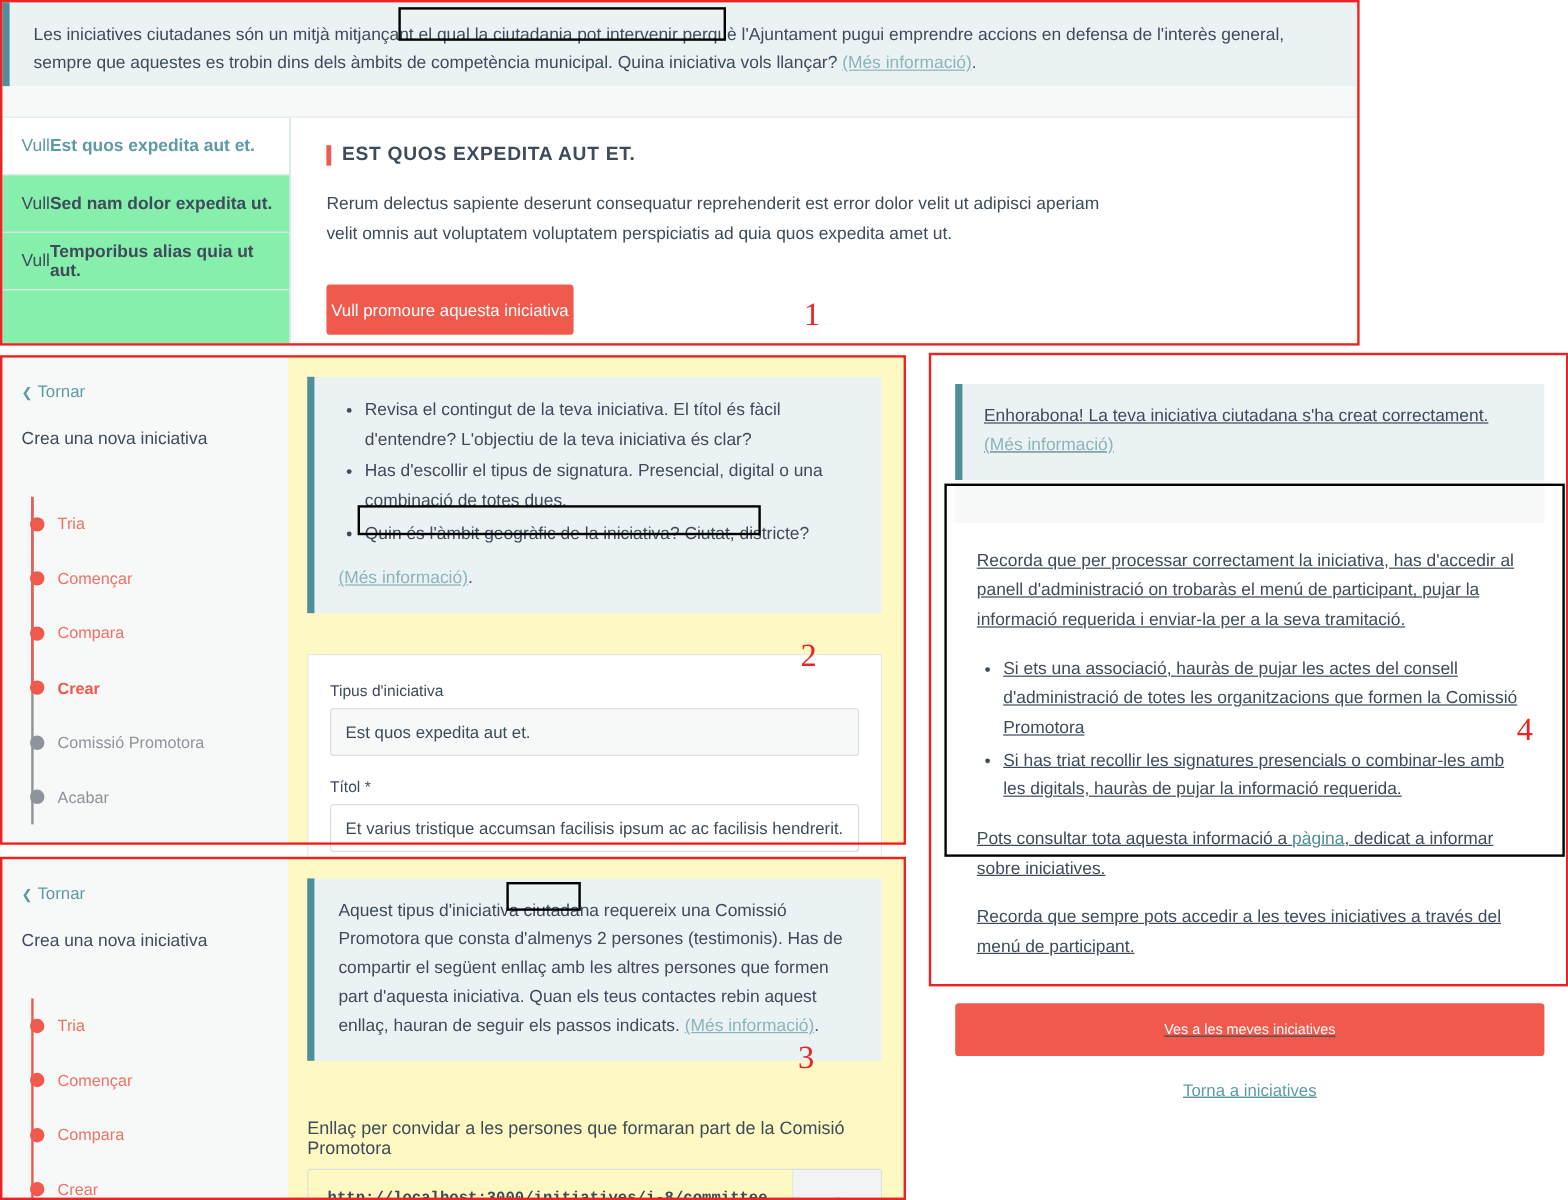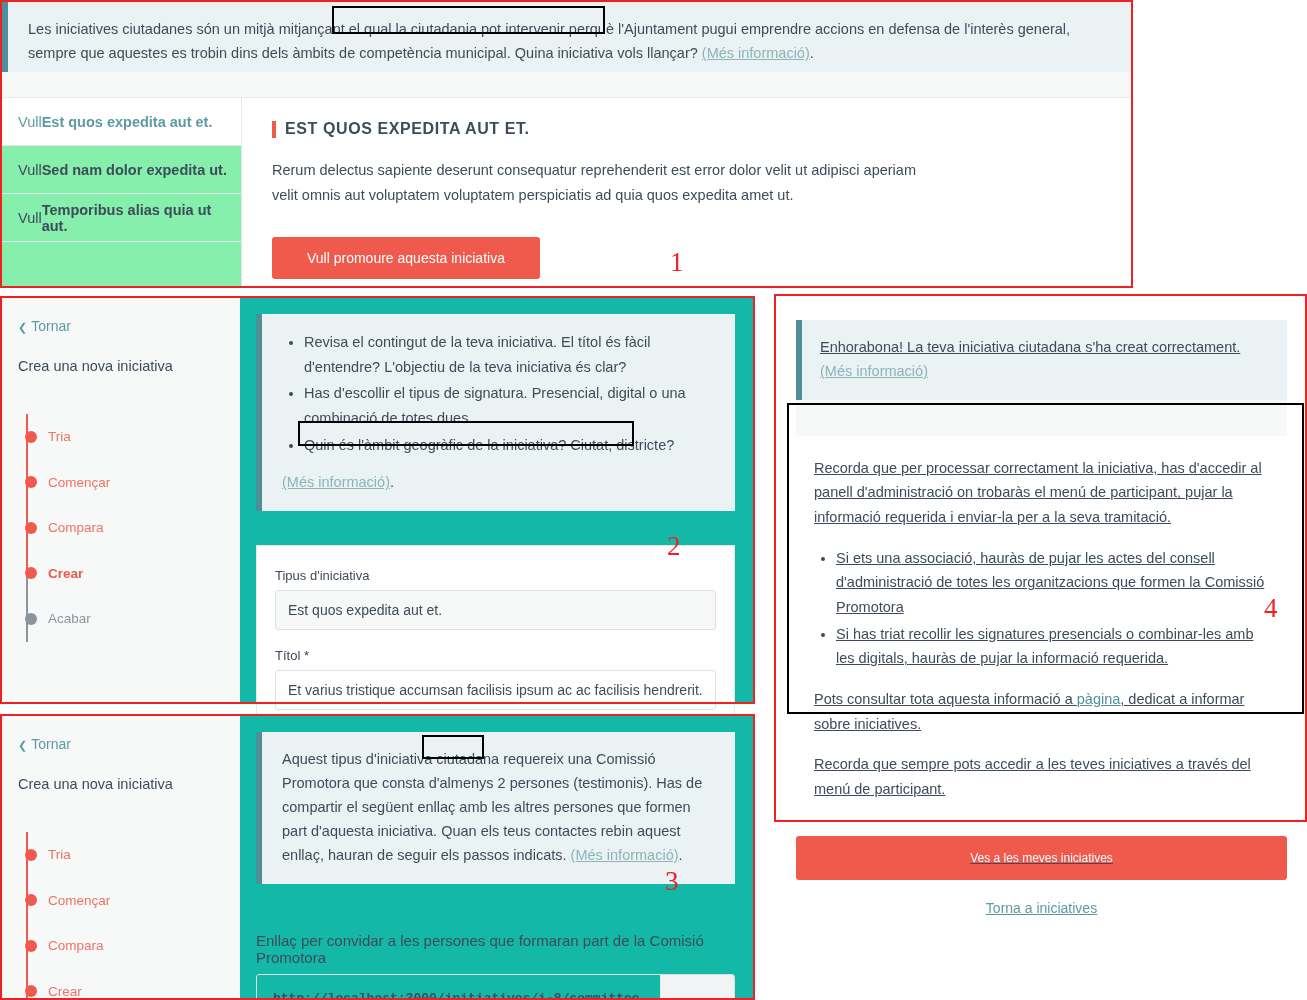--- a/index.html
+++ b/index.html
@@ -49,25 +49,25 @@
   #p1-content { flex: 1; padding: 22px 30px; }
   #p1-title {
     font-size: 16px; font-weight: bold; letter-spacing: .6px;
     color: #3e4b5b; margin: 0 0 20px 0; display: flex; align-items: center;
   }
   #p1-title .bar { display: inline-block; width: 4px; height: 17px; background: #ef5a4d; margin-right: 9px; }
   #p1-desc { font-size: 14.5px; line-height: 1.7; margin: 0 0 30px 0; max-width: 660px; }
   .btn-primary {
     background: #ef5a4d; color: #fff; border: 0; border-radius: 3px;
     font-size: 14px; font-family: "Liberation Sans", sans-serif;
-    padding: 13px 35px; cursor: pointer;
-  }
-
-  
-  .wizard { position: absolute; background: #14b8a6; display: flex; }
+    padding: 13px 4px; cursor: pointer;
+  }
+
+  
+  .wizard { position: absolute; background: #fef9c3; display: flex; }
   .wiz-side { width: 240px; background: #f7f8f8; padding: 22px 0 0 18px; }
   .wiz-back { font-size: 14px; color: #5e9aa4; margin-bottom: 24px; }
   .wiz-back .chev { font-size: 11px; margin-right: 4px; }
   .wiz-head { font-size: 14.5px; color: #3e4b5b; margin-bottom: 40px; }
   .steps { position: relative; padding-left: 4px; }
   .steps .rail { position: absolute; left: 8px; top: 0; bottom: 0; width: 2px; background: #8d949c; }
   .steps .rail-done { position: absolute; left: 8px; top: 0; width: 2px; background: #ef5a4d; }
   .step { position: relative; height: 45.5px; display: flex; align-items: center; font-size: 13.5px; }
   .step .dot {
     position: absolute; left: 3px; width: 12px; height: 12px; border-radius: 50%;
@@ -171,20 +171,24 @@
         <div class="step done">
             <span class="dot"></span>
             <span class="lbl">Compara</span>
           </div>
         <div class="step current">
             <span class="dot"></span>
             <span class="lbl">Crear</span>
           </div>
         <div class="step pending">
             <span class="dot"></span>
+            <span class="lbl">Comissió Promotora</span>
+          </div>
+        <div class="step pending">
+            <span class="dot"></span>
             <span class="lbl">Acabar</span>
           </div>
       </div>
     </div>
 
     <div class="wiz-main">
       <div class="callout">
         <ul>
           <li>Revisa el contingut de la teva iniciativa. El títol és fàcil d'entendre? L'objectiu de la teva iniciativa és clar?</li>
           <li>Has d'escollir el tipus de signatura. Presencial, digital o una combinació de totes dues.</li>

